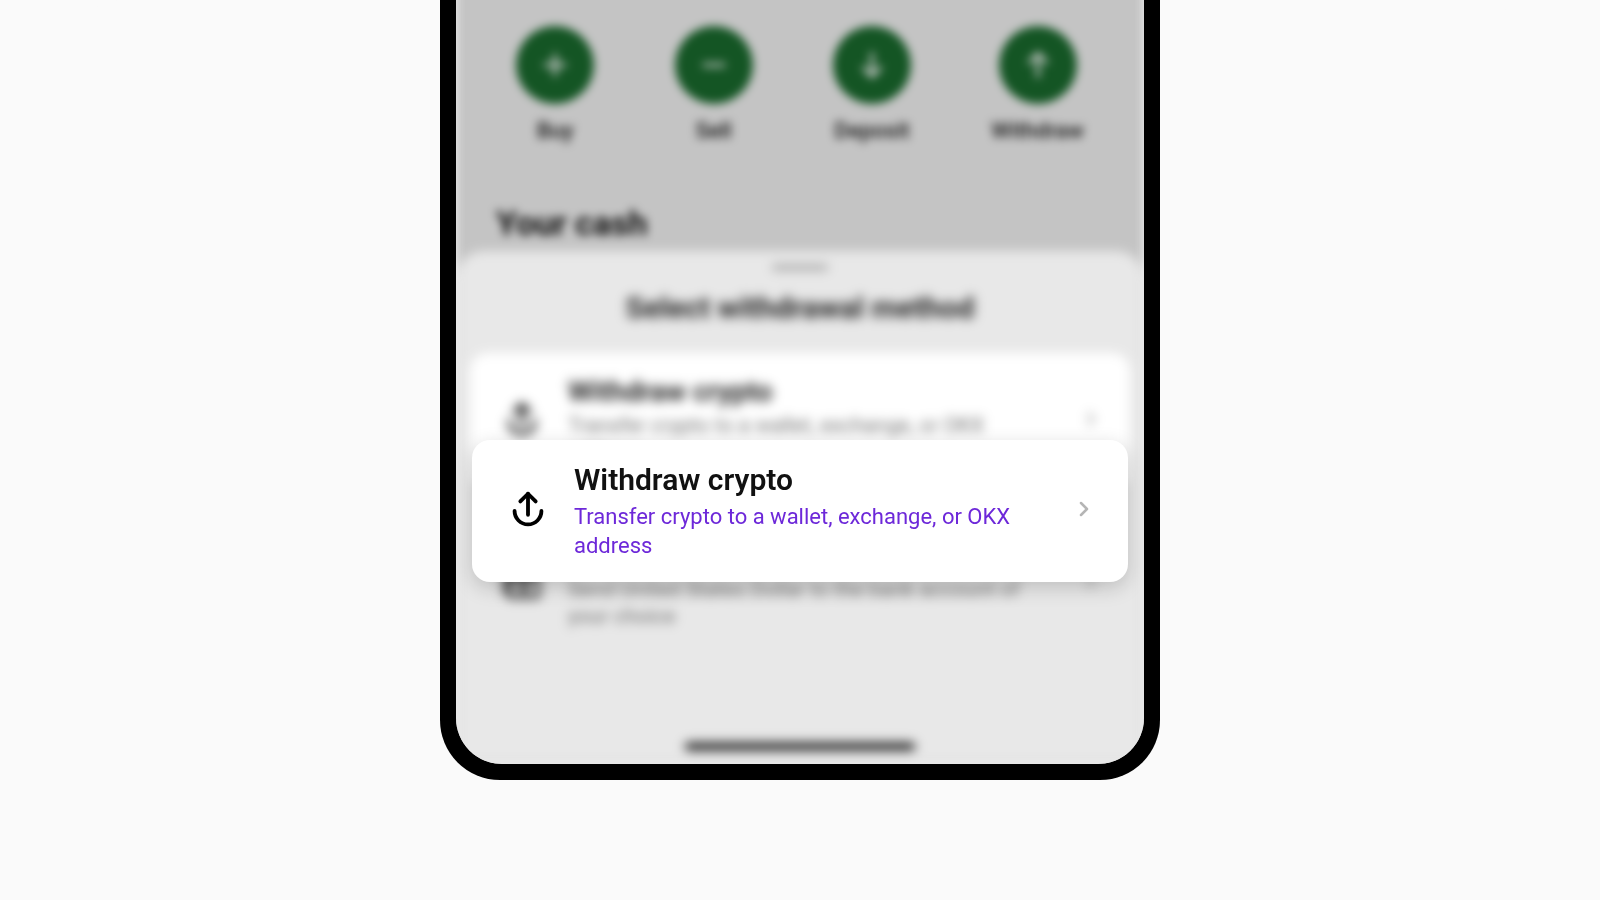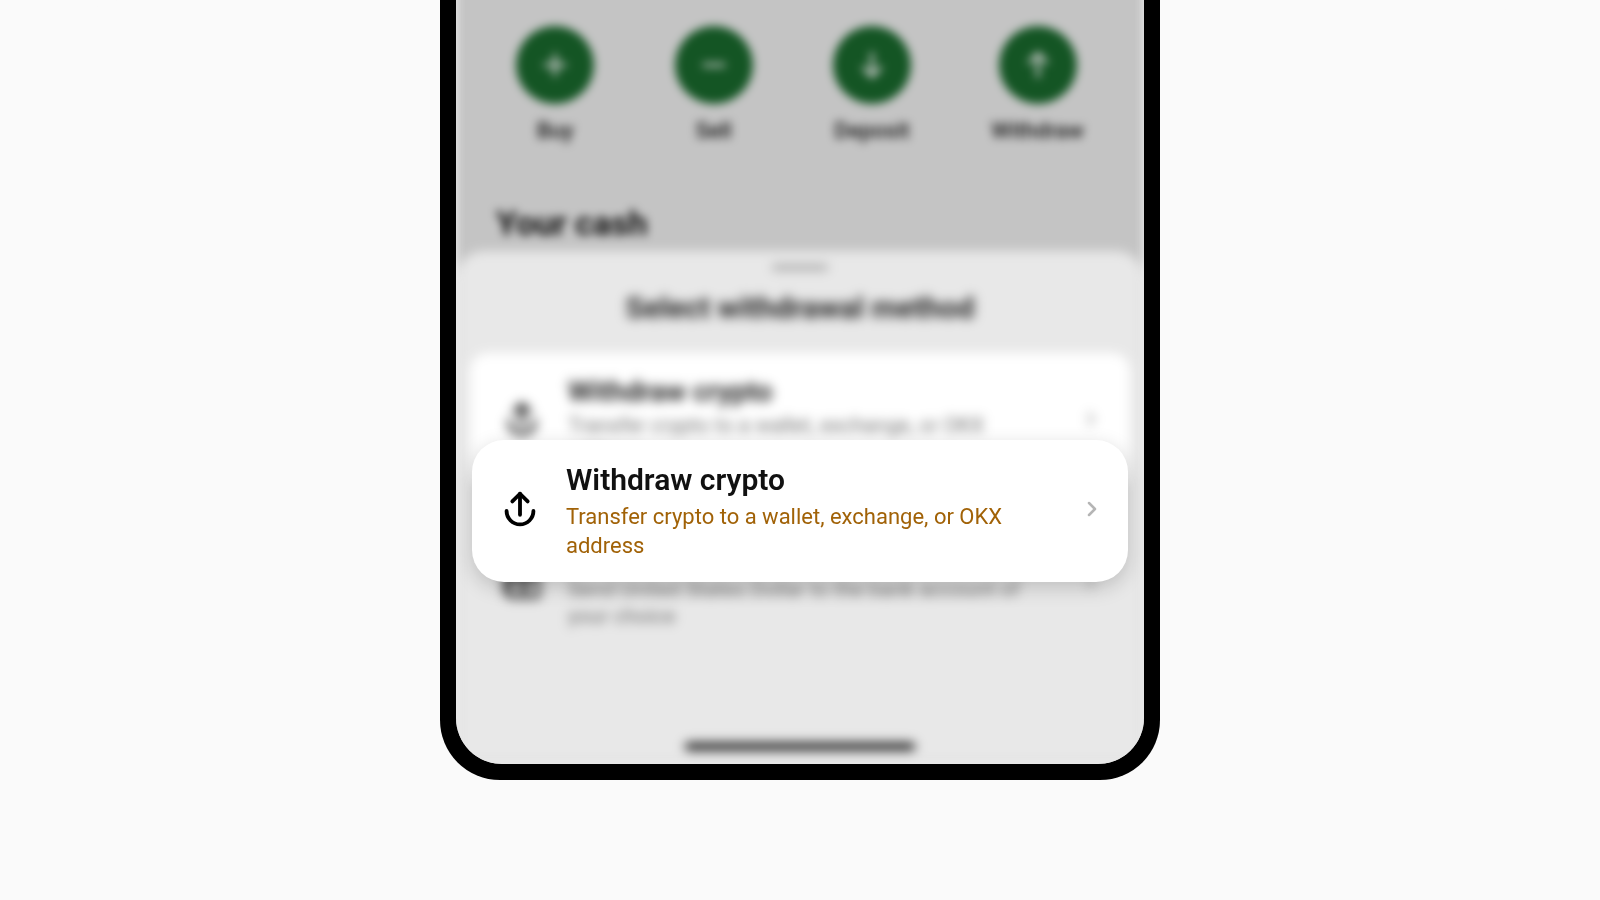--- a/index.html
+++ b/index.html
@@ -151,31 +151,31 @@
 }
 
 
 .focused-card {
   position: absolute;
   left: 50%;
   transform: translateX(-50%);
   top: 440px;
   width: 656px;
   background: #fff;
-  border-radius: 32px;
+  border-radius: 18px;
   box-shadow: 0 6px 20px rgba(0,0,0,0.18);
   display: flex;
   align-items: center;
   gap: 22px;
-  padding: 22px 24px;
+  padding: 22px 32px;
 }
 .focused-card .icon { width: 48px; display:flex; align-items:center; justify-content:center; flex-shrink:0;}
 .focused-card .text { flex: 1; }
 .focused-card .title { font-size: 30px; font-weight: 600; color: #111; }
-.focused-card .sub { font-size: 22px; color: #a16207; margin-top: 6px; line-height: 1.3;}
+.focused-card .sub { font-size: 22px; color: #6d28d9; margin-top: 6px; line-height: 1.3;}
 .focused-card .chev { color: #b5b5b5; }
 
 </style>
 </head>
 <body>
 
 <div class="stage">
   <div class="phone">
     <div class="screen">
 

